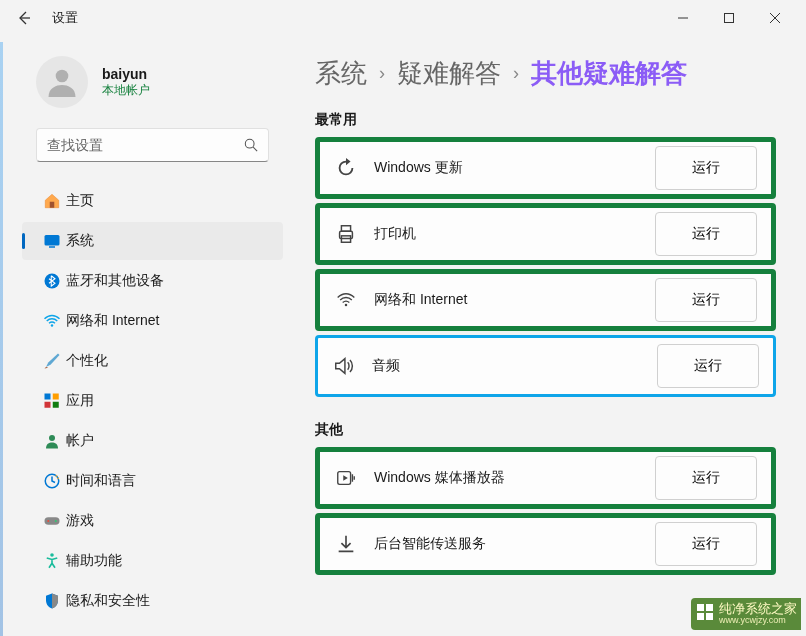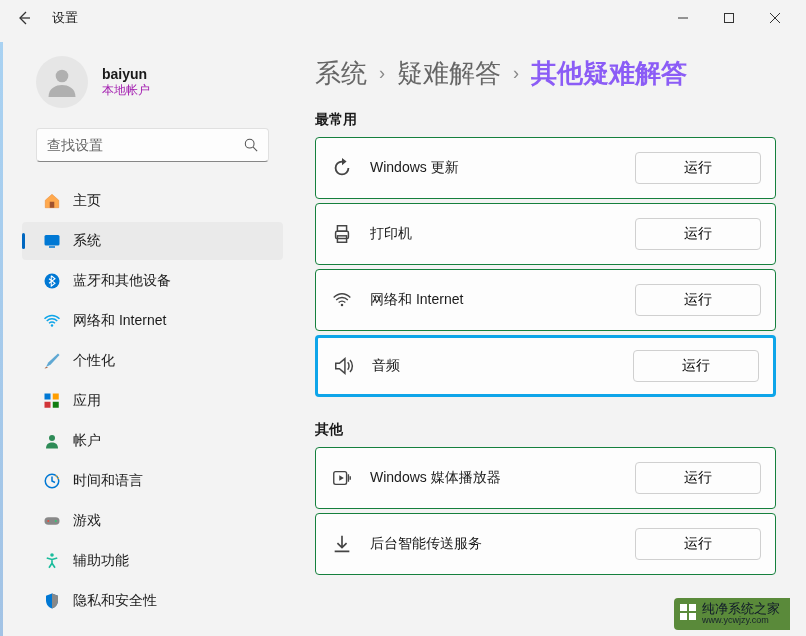--- a/index.html
+++ b/index.html
@@ -61,21 +61,21 @@
       width: 52px;
       height: 52px;
       border-radius: 50%;
       background: #e6e6e6;
       display: flex;
       align-items: center;
       justify-content: center;
     }
     .avatar svg { width: 36px; height: 36px; }
     .user-name { font-weight: 600; font-size: 14px; }
-    .user-type { font-size: 12px; color: #a21caf; }
+    .user-type { font-size: 12px; color: #15803d; }
     .search-box {
       margin: 0 20px 14px;
       height: 34px;
       background: #fdfdfd;
       border: 1px solid #e0e0e0;
       border-bottom: 1px solid #868686;
       border-radius: 4px;
       display: flex;
       align-items: center;
       padding: 0 10px;
@@ -88,21 +88,21 @@
       font-size: 14px;
       font-family: inherit;
     }
     .search-box input::placeholder { color: #666; }
     .nav-list { padding-top: 4px; }
     .nav-item {
       height: 38px;
       display: flex;
       align-items: center;
       padding: 0 20px;
-      gap: 11px;
+      gap: 4px;
       cursor: pointer;
       margin: 2px 6px;
       border-radius: 4px;
       position: relative;
     }
     .nav-item.active { background: #eaeaea; }
     .nav-item.active::before {
       content: "";
       position: absolute;
       left: 0;
@@ -136,21 +136,21 @@
     .crumb { color: #666; cursor: pointer; }
     .crumb.current { color: #8b5cf6; font-weight: 600; }
     .chev { color: #888; font-size: 18px; }
     .section-label {
       font-size: 14px;
       font-weight: 600;
       margin: 10px 0 8px;
     }
     .card {
       background: #fdfdfd;
-      border: 1px solid #15803d;
+      border: 5px solid #15803d;
       border-radius: 4px;
       height: 62px;
       display: flex;
       align-items: center;
       padding: 0 14px;
       margin-bottom: 4px;
       gap: 16px;
     }
     .card.highlighted {
       border: 3px solid #0ea5e9;
@@ -158,37 +158,37 @@
     .card-icon {
       width: 24px;
       height: 24px;
       display: flex;
       align-items: center;
       justify-content: center;
       color: #444;
     }
     .card-label { flex: 1; font-size: 14px; }
     .run-btn {
-      height: 32px;
-      padding: 0 48px;
+      height: 44px;
+      padding: 0 36px;
       background: #fdfdfd;
       border: 1px solid #d0d0d0;
       border-radius: 4px;
       cursor: pointer;
       font-size: 14px;
       font-family: inherit;
     }
     .watermark {
       position: absolute;
-      right: 16px;
+      right: 5px;
       bottom: 6px;
       background: #5a8a3a;
-      color: #0f172a;
+      color: #fef9c3;
       font-size: 13px;
-      padding: 4px 10px 4px 28px;
+      padding: 4px 4px 4px 28px;
       border-radius: 4px 0 0 4px;
       display: flex;
       flex-direction: column;
       line-height: 1.1;
     }
     .watermark-logo {
       position: absolute;
       left: 6px;
       top: 6px;
       width: 16px;

